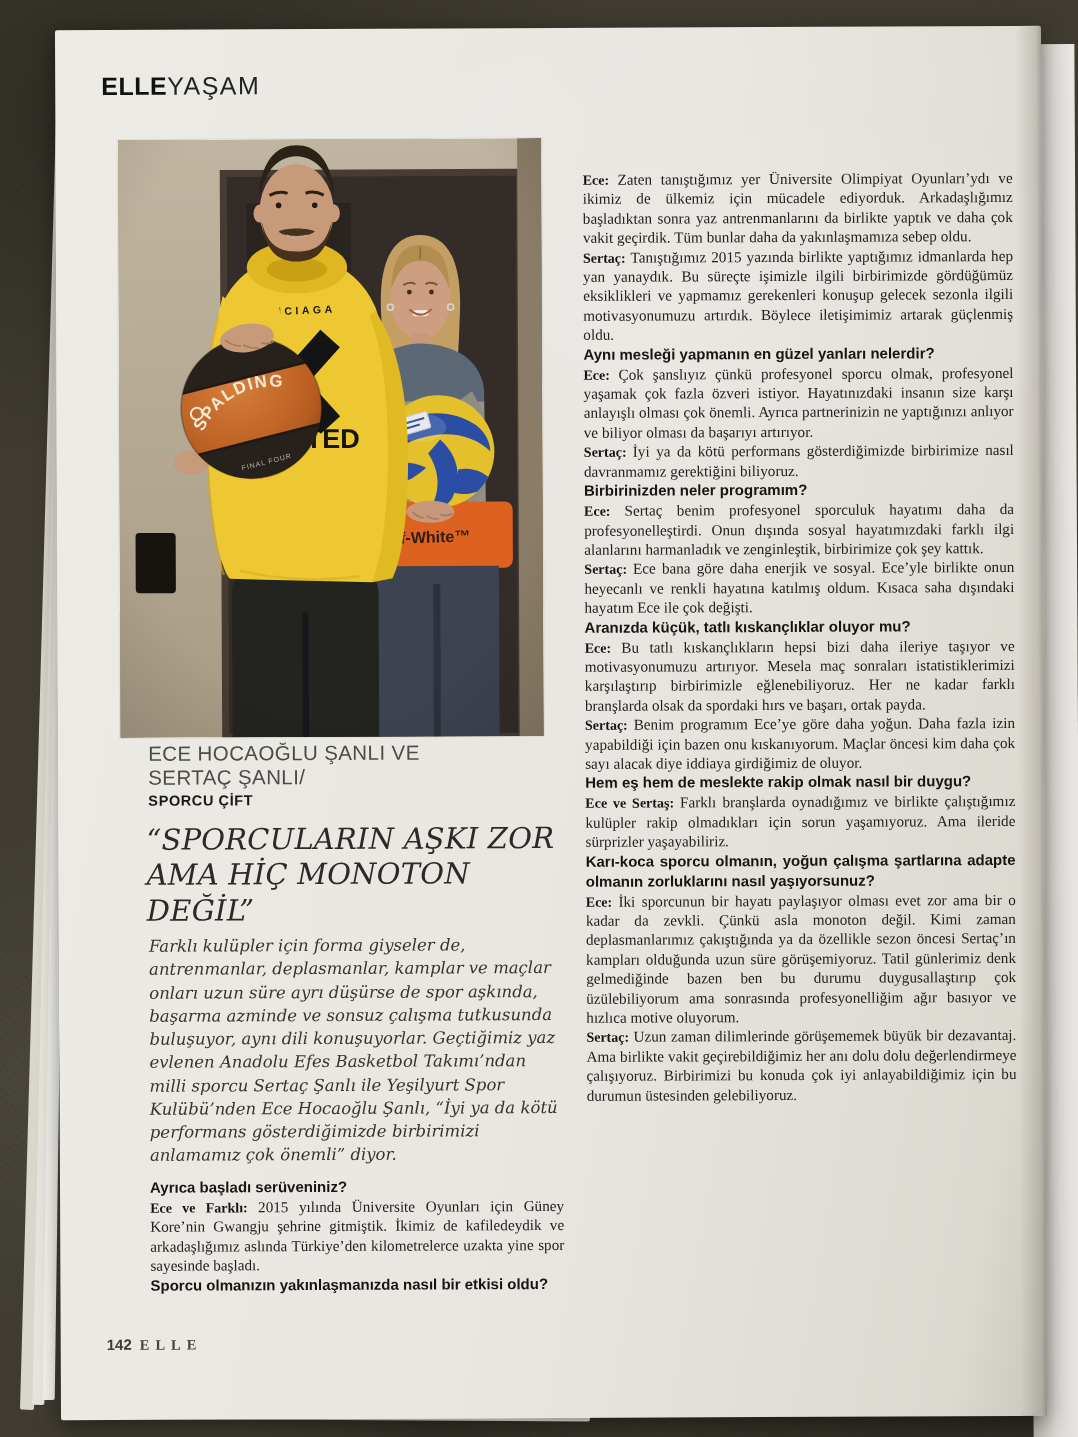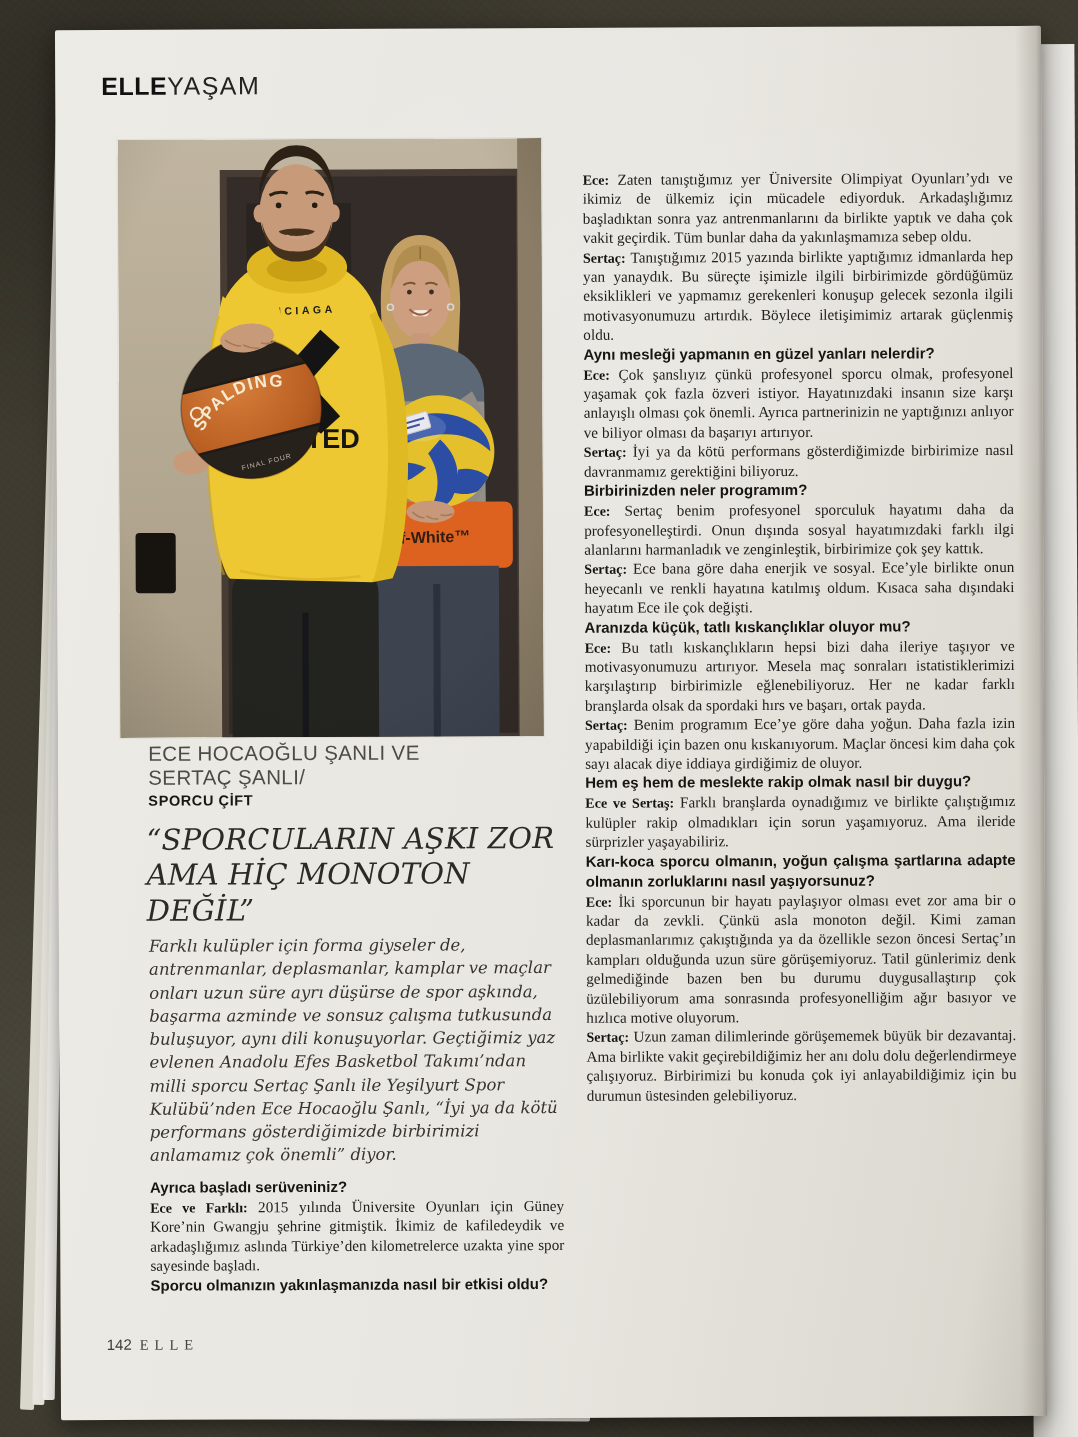--- a/index.html
+++ b/index.html
@@ -62,21 +62,21 @@
   .col{position:absolute;text-align:justify;}
   .col p{margin:0;}
   .col .text{font-family:"Liberation Serif",serif;font-size:15.2px;line-height:19.4px;color:#232120;}
   .col .speaker{font-family:Liberation Serif, serif;font-weight:700;font-size:14px;color:#141311;}
   .col .speaker::after{content:" ";}
   .col .question .text{font-family:"Liberation Sans",sans-serif;font-weight:700;font-size:15px;
     line-height:20px;color:#161512;}
   .col-left{left:90px;top:1148px;width:414px;}
   .col-right{left:527px;top:142px;width:430px;}
 
-  .folio{position:absolute;left:46px;top:1306px;font-size:15px;color:#3e3c37;}
+  .folio{position:absolute;left:46px;top:1306px;font-size:15px;color:#3e3c37;font-weight:bold;}
   .folio .mag{font-family:"Liberation Serif",serif;letter-spacing:6px;font-size:14.5px;margin-left:8px;color:#45433d;}
 
   .fill-hoodie{fill:var(--hoodie_yellow,#eec832);}
   .fill-hoodie-sh{fill:var(--hoodie_yellow_shade,#e0ba22);}
   .fill-vblue{fill:var(--volleyball_blue,#2b4ea4);}
   .fill-vyellow{fill:var(--volleyball_yellow,#e4c02c);}
   .fill-oband{fill:var(--offwhite_orange,#dd6220);}
   .panel-dark{fill:#27211c;}
 </style>
 </head>

